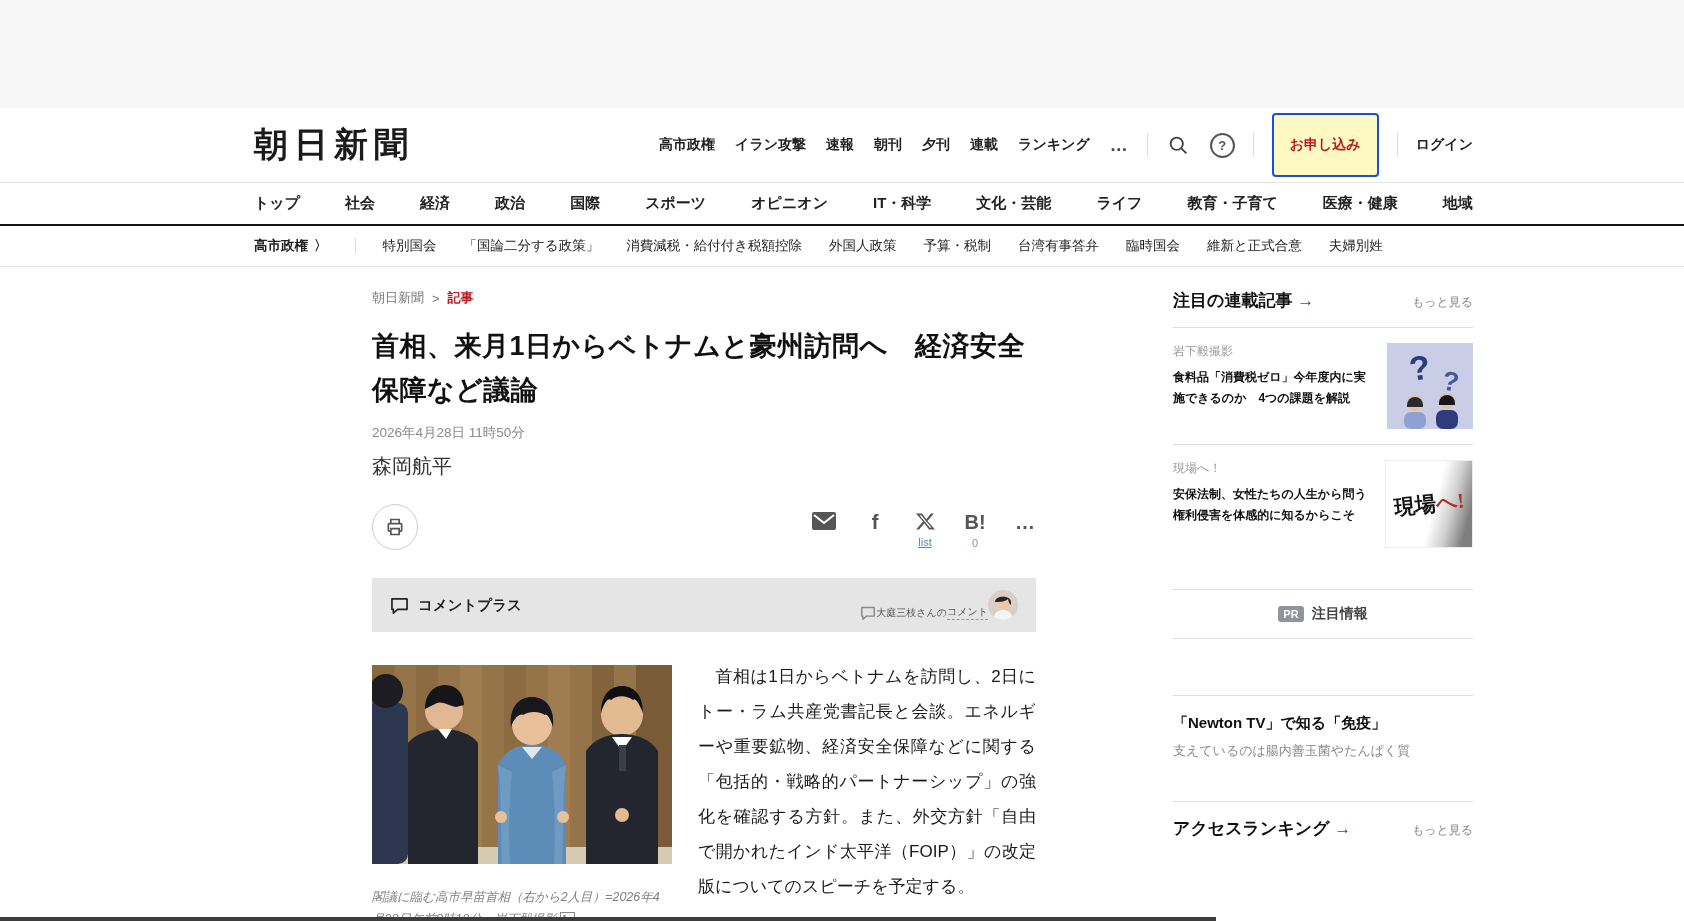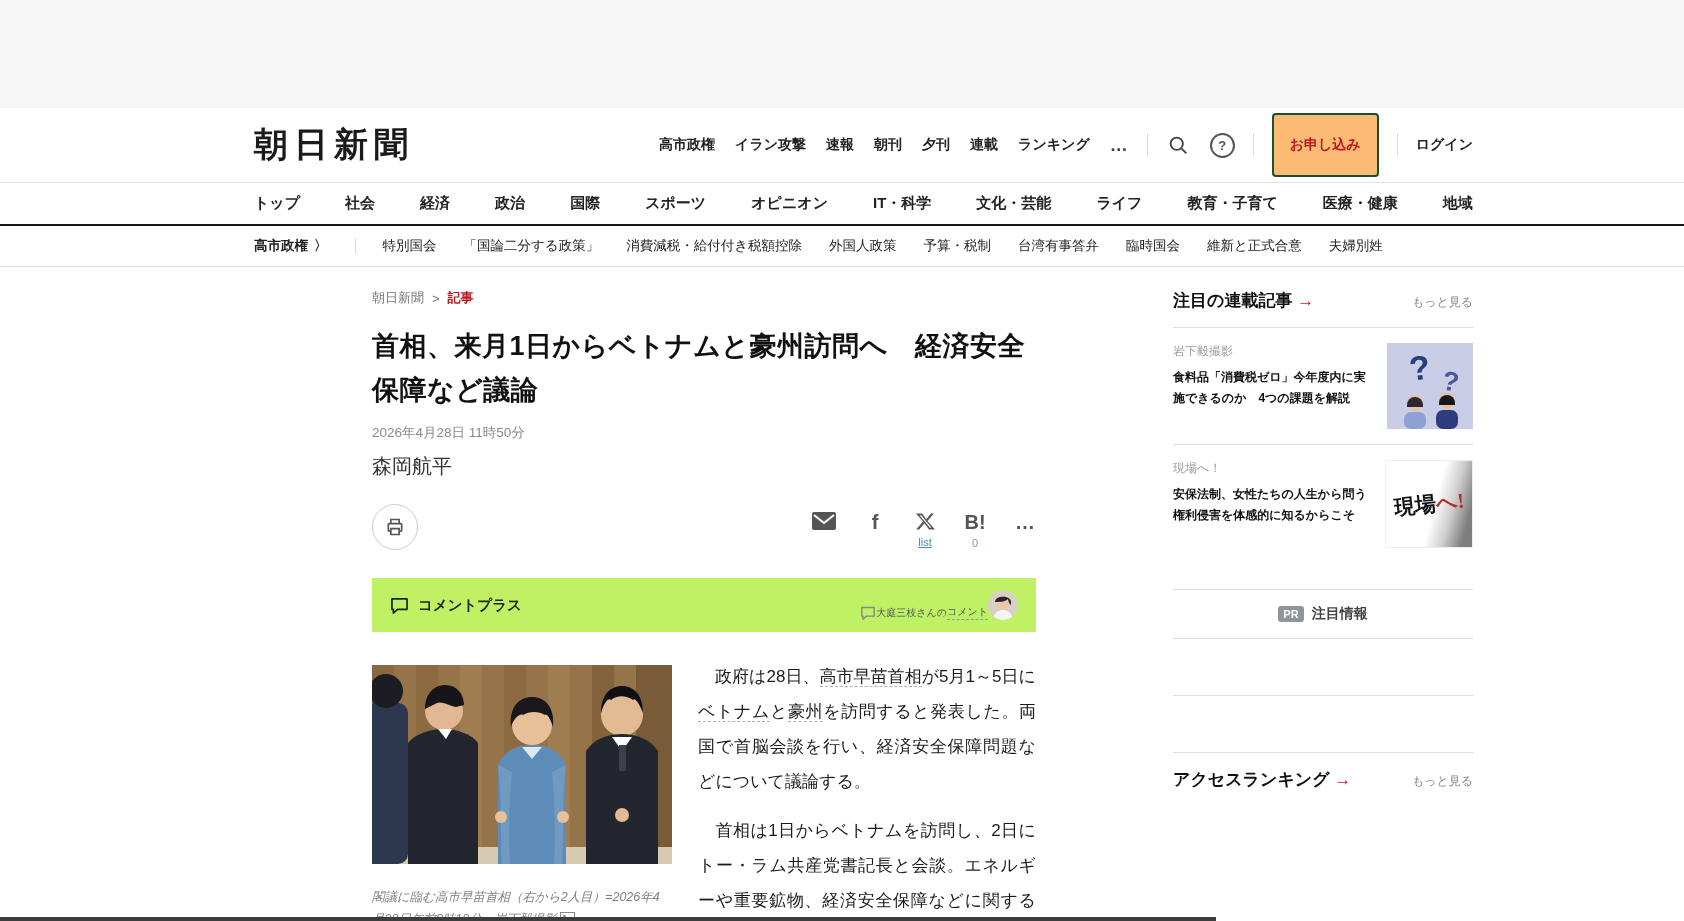--- a/index.html
+++ b/index.html
@@ -15,21 +15,21 @@
   
   .site-header{display:flex;align-items:center;justify-content:space-between;height:74px;}
   .logo{font-family:"Liberation Serif","DejaVu Serif",serif;font-weight:bold;font-size:34px;letter-spacing:6px;color:#1a1a1a;}
   .header-right{display:flex;align-items:center;gap:18px;}
   .util-nav{display:flex;align-items:center;gap:20px;font-size:14px;font-weight:bold;color:#222;}
   .util-item{position:relative;cursor:pointer;white-space:nowrap;}
   .menu-dots{font-size:18px;letter-spacing:1px;color:#444;cursor:pointer;}
   .vdiv{width:1px;height:24px;background:#ddd;}
   .icon-btn{display:flex;align-items:center;justify-content:center;width:26px;height:26px;cursor:pointer;}
   .help-circle{width:21px;height:21px;border:2px solid #555;border-radius:50%;display:flex;align-items:center;justify-content:center;font-size:13px;font-weight:bold;color:#555;}
-  .signup-btn{border:2px solid #14532d;color:#b81c22;border-radius:4px;padding:21px 16px;font-size:14px;font-weight:bold;white-space:nowrap;cursor:pointer;background:#fdba74;}
+  .signup-btn{border:2px solid #1d4ed8;color:#b81c22;border-radius:4px;padding:21px 16px;font-size:14px;font-weight:bold;white-space:nowrap;cursor:pointer;background:#fef9c3;}
   .login{font-size:14px;font-weight:bold;white-space:nowrap;cursor:pointer;}
 
   
   .main-nav{border-top:1px solid #e2e2e2;border-bottom:2px solid #151515;}
   .main-nav ul{display:flex;justify-content:space-between;align-items:center;list-style:none;margin:0;padding:11px 0;font-size:15px;font-weight:bold;}
   .main-nav li{cursor:pointer;white-space:nowrap;}
   .sub-nav{border-bottom:1px solid #e5e5e5;}
   .sub-nav-inner{display:flex;align-items:center;gap:27px;padding:11px 0;font-size:13.5px;color:#222;}
   .sub-lead{font-weight:bold;display:flex;align-items:center;gap:6px;cursor:pointer;white-space:nowrap;}
   .sub-item{cursor:pointer;white-space:nowrap;}
@@ -45,21 +45,21 @@
   h1.title{font-size:27px;line-height:1.62;margin:18px 0 12px;color:#111;letter-spacing:.5px;font-weight:bold;}
   .date{font-size:13.5px;color:#8a8a8a;}
   .author{font-size:20px;color:#333;margin-top:11px;}
   .share-row{display:flex;justify-content:space-between;align-items:flex-start;margin-top:24px;}
   .print-btn{width:44px;height:44px;border:1px solid #ccc;border-radius:50%;display:flex;align-items:center;justify-content:center;cursor:pointer;background:#fff;}
   .share-icons{display:flex;gap:28px;align-items:flex-start;padding-top:8px;}
   .sicon{display:flex;flex-direction:column;align-items:center;gap:5px;cursor:pointer;min-width:22px;}
   .glyph{font-size:20px;font-weight:bold;color:#555;line-height:20px;}
   .list-link{font-size:11px;color:#4b8bae;text-decoration:underline;}
   .count{font-size:11px;color:#7b9ab0;}
-  .comment-bar{margin-top:28px;background:#bef264;display:flex;justify-content:space-between;align-items:center;padding:12px 18px;}
+  .comment-bar{margin-top:28px;background:#e5e5e5;display:flex;justify-content:space-between;align-items:center;padding:12px 18px;}
   .cb-left{display:flex;align-items:center;gap:9px;font-size:14.5px;font-weight:bold;color:#222;}
   .cb-right{display:flex;align-items:flex-end;font-size:10px;color:#555;}
   .cb-link{border-bottom:1px dashed #999;cursor:pointer;}
   .avatar{width:30px;height:30px;border-radius:50%;overflow:hidden;flex-shrink:0;}
 
   .article-body{margin-top:28px;font-size:17px;line-height:2.05;color:#1a1a1a;}
   .article-body p{margin:0 0 14px;text-align:justify;}
   figure.photo{float:left;width:300px;margin:5px 26px 10px 0;padding:0;font-style:italic;}
   figcaption{font-size:12.5px;color:#808080;line-height:1.7;margin-top:10px;}
   .kw{border-bottom:1.5px dashed #b0b0b0;cursor:pointer;}
@@ -328,21 +328,20 @@
           </svg>
           <figcaption><span>閣議に臨む高市早苗首相（右から2人目）=2026年4月28日午前8時18分、岩下毅撮影</span>
             <svg width="15" height="12" viewBox="0 0 15 12" style="vertical-align:-1px">
                 <rect x="0.5" y="0.5" width="14" height="11" fill="none" stroke="#888"></rect>
                 <circle cx="4.5" cy="4" r="1.3" fill="#888"></circle>
                 <path d="M1 10l4-4 3 3 2.5-2.5L14 10" stroke="#888" fill="none"></path>
               </svg>
           </figcaption>
         </figure>
 
-          <p><span>　政府は28日、</span><span class="kw">高市早苗首相</span><span>が5月1～5日に</span><span class="kw">ベトナム</span><span>と</span><span class="kw">豪州</span><span>を訪問すると発表した。両国で首脳会談を行い、経済安全保障問題などについて議論する。</span></p>
 
           <p><span>　首相は1日からベトナムを訪問し、2日にトー・ラム共産党書記長と会談。エネルギーや重要鉱物、経済安全保障などに関する「包括的・戦略的パートナーシップ」の強化を確認する方針。また、外交方針「自由で開かれたインド太平洋（FOIP）」の改定版についてのスピーチを予定する。</span></p>
 
       </div>
     </div>
 
     <aside class="sidebar">
 
       <div class="sb-header">
         <span class="sb-title">
@@ -387,20 +386,24 @@
       <div class="gap26"></div>
       <hr class="sb-divider">
       <div class="pr-row">
         <span class="pr-badge">PR</span>
         <span class="pr-title">注目情報</span>
       </div>
       <hr class="sb-divider">
       <div class="gap26"></div>
 
       <hr class="sb-divider">
+      <div class="pr-item">
+        <div class="pr-item-title">「Newton TV」で知る「免疫」</div>
+        <div class="pr-item-sub">支えているのは腸内善玉菌やたんぱく質</div>
+      </div>
 
       <div class="gap26"></div>
       <hr class="sb-divider">
 
       <div class="sb-header">
         <span class="sb-title">
           <span>アクセスランキング</span>
           <span class="sb-arrow">→</span>
         </span>
         <span class="more">もっと見る</span>

